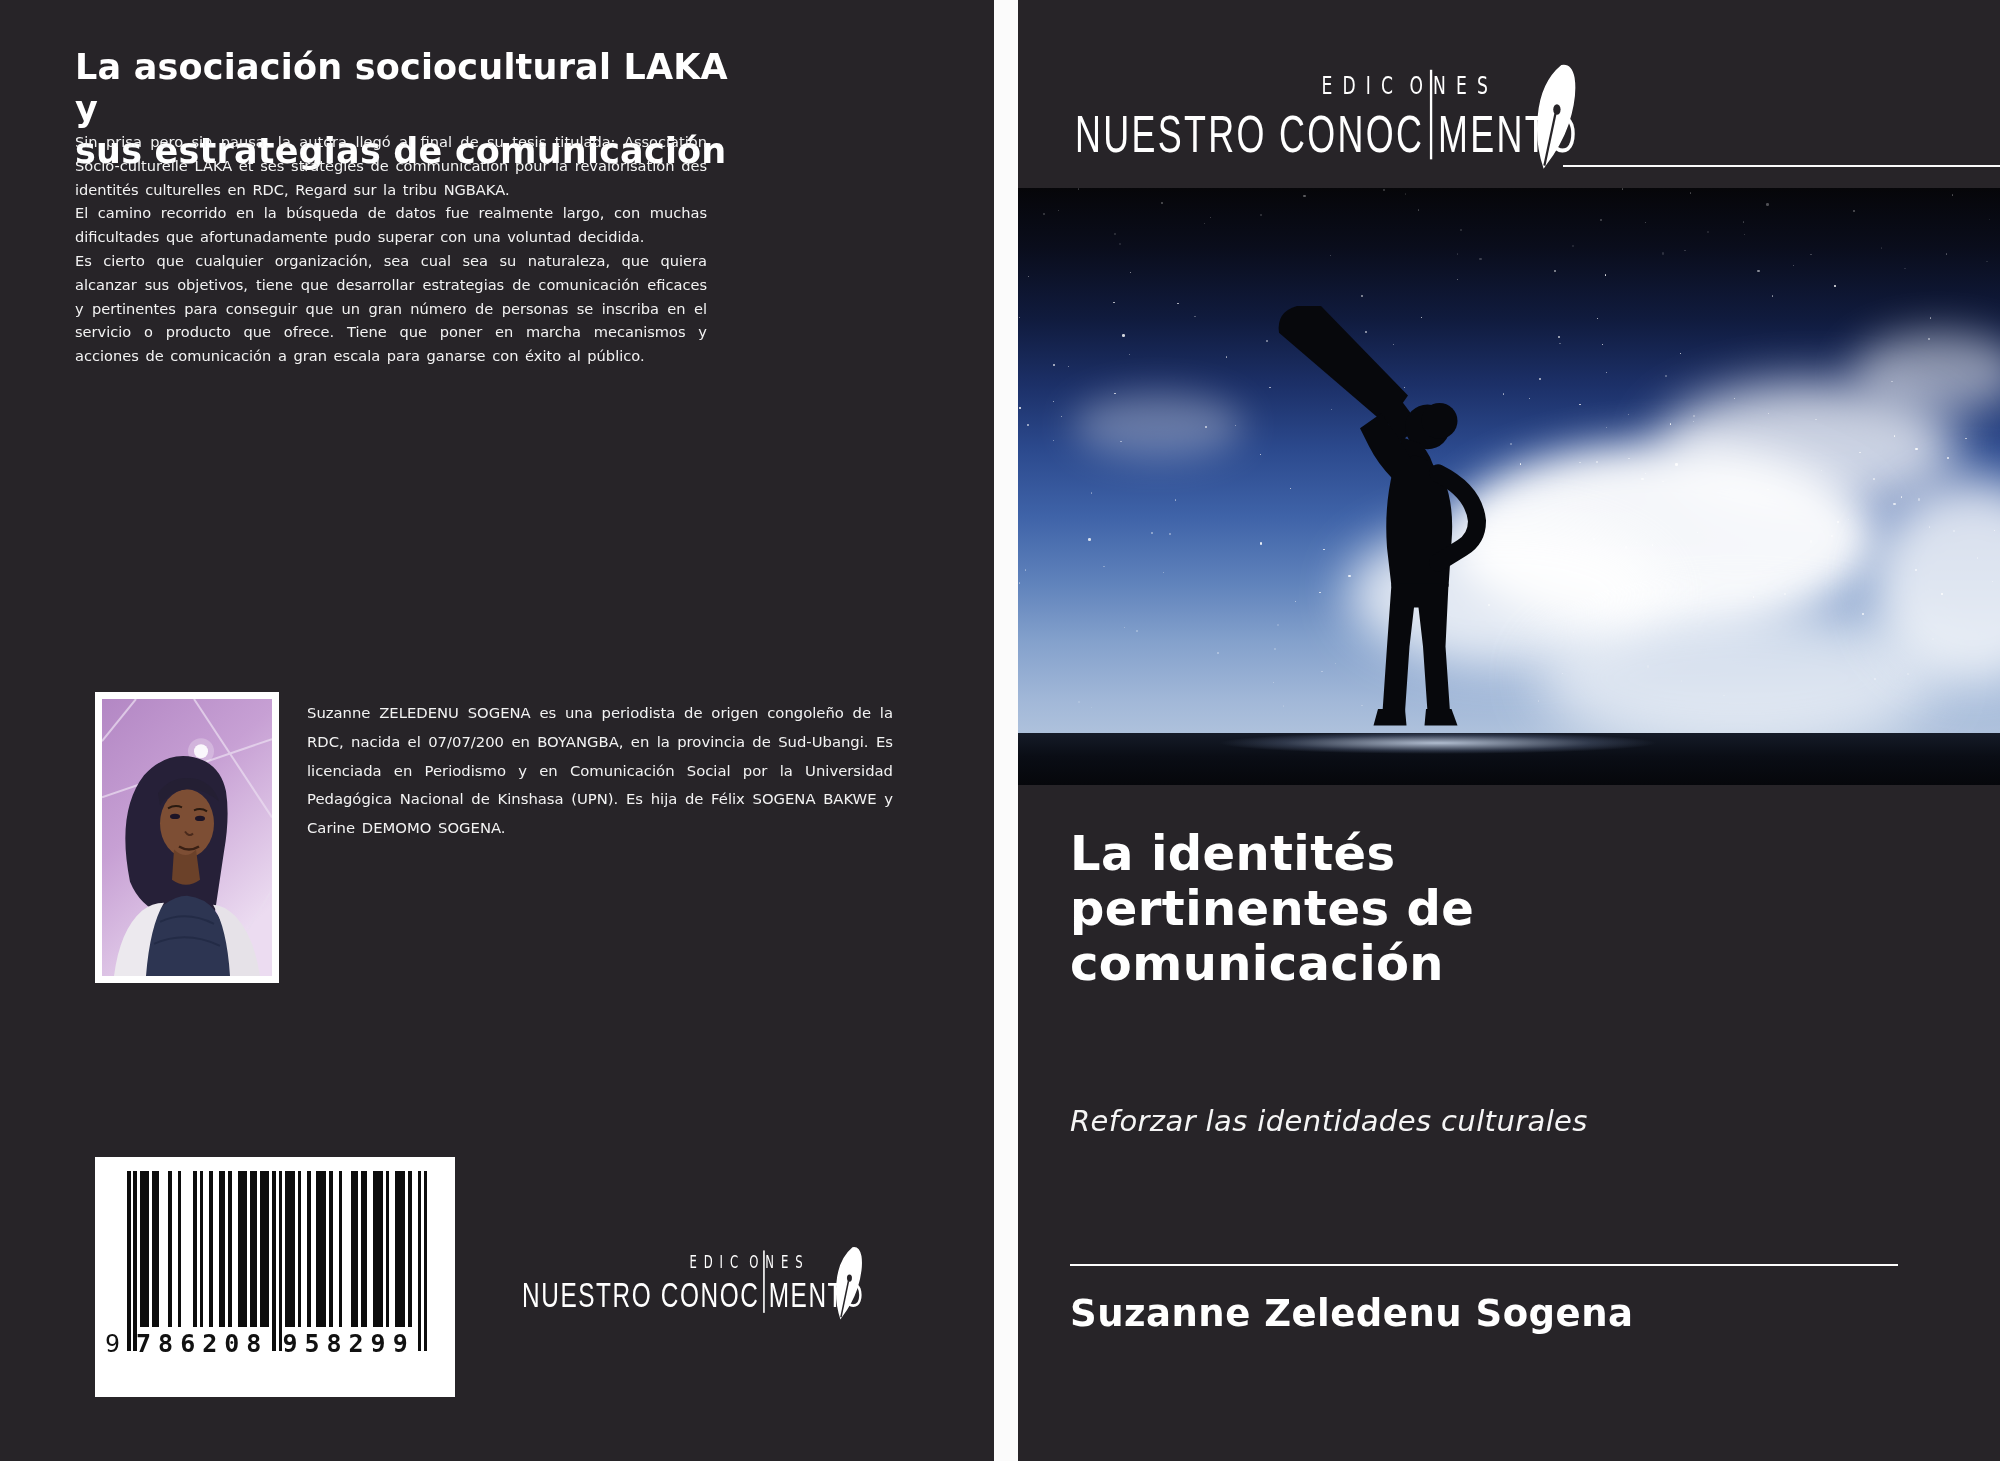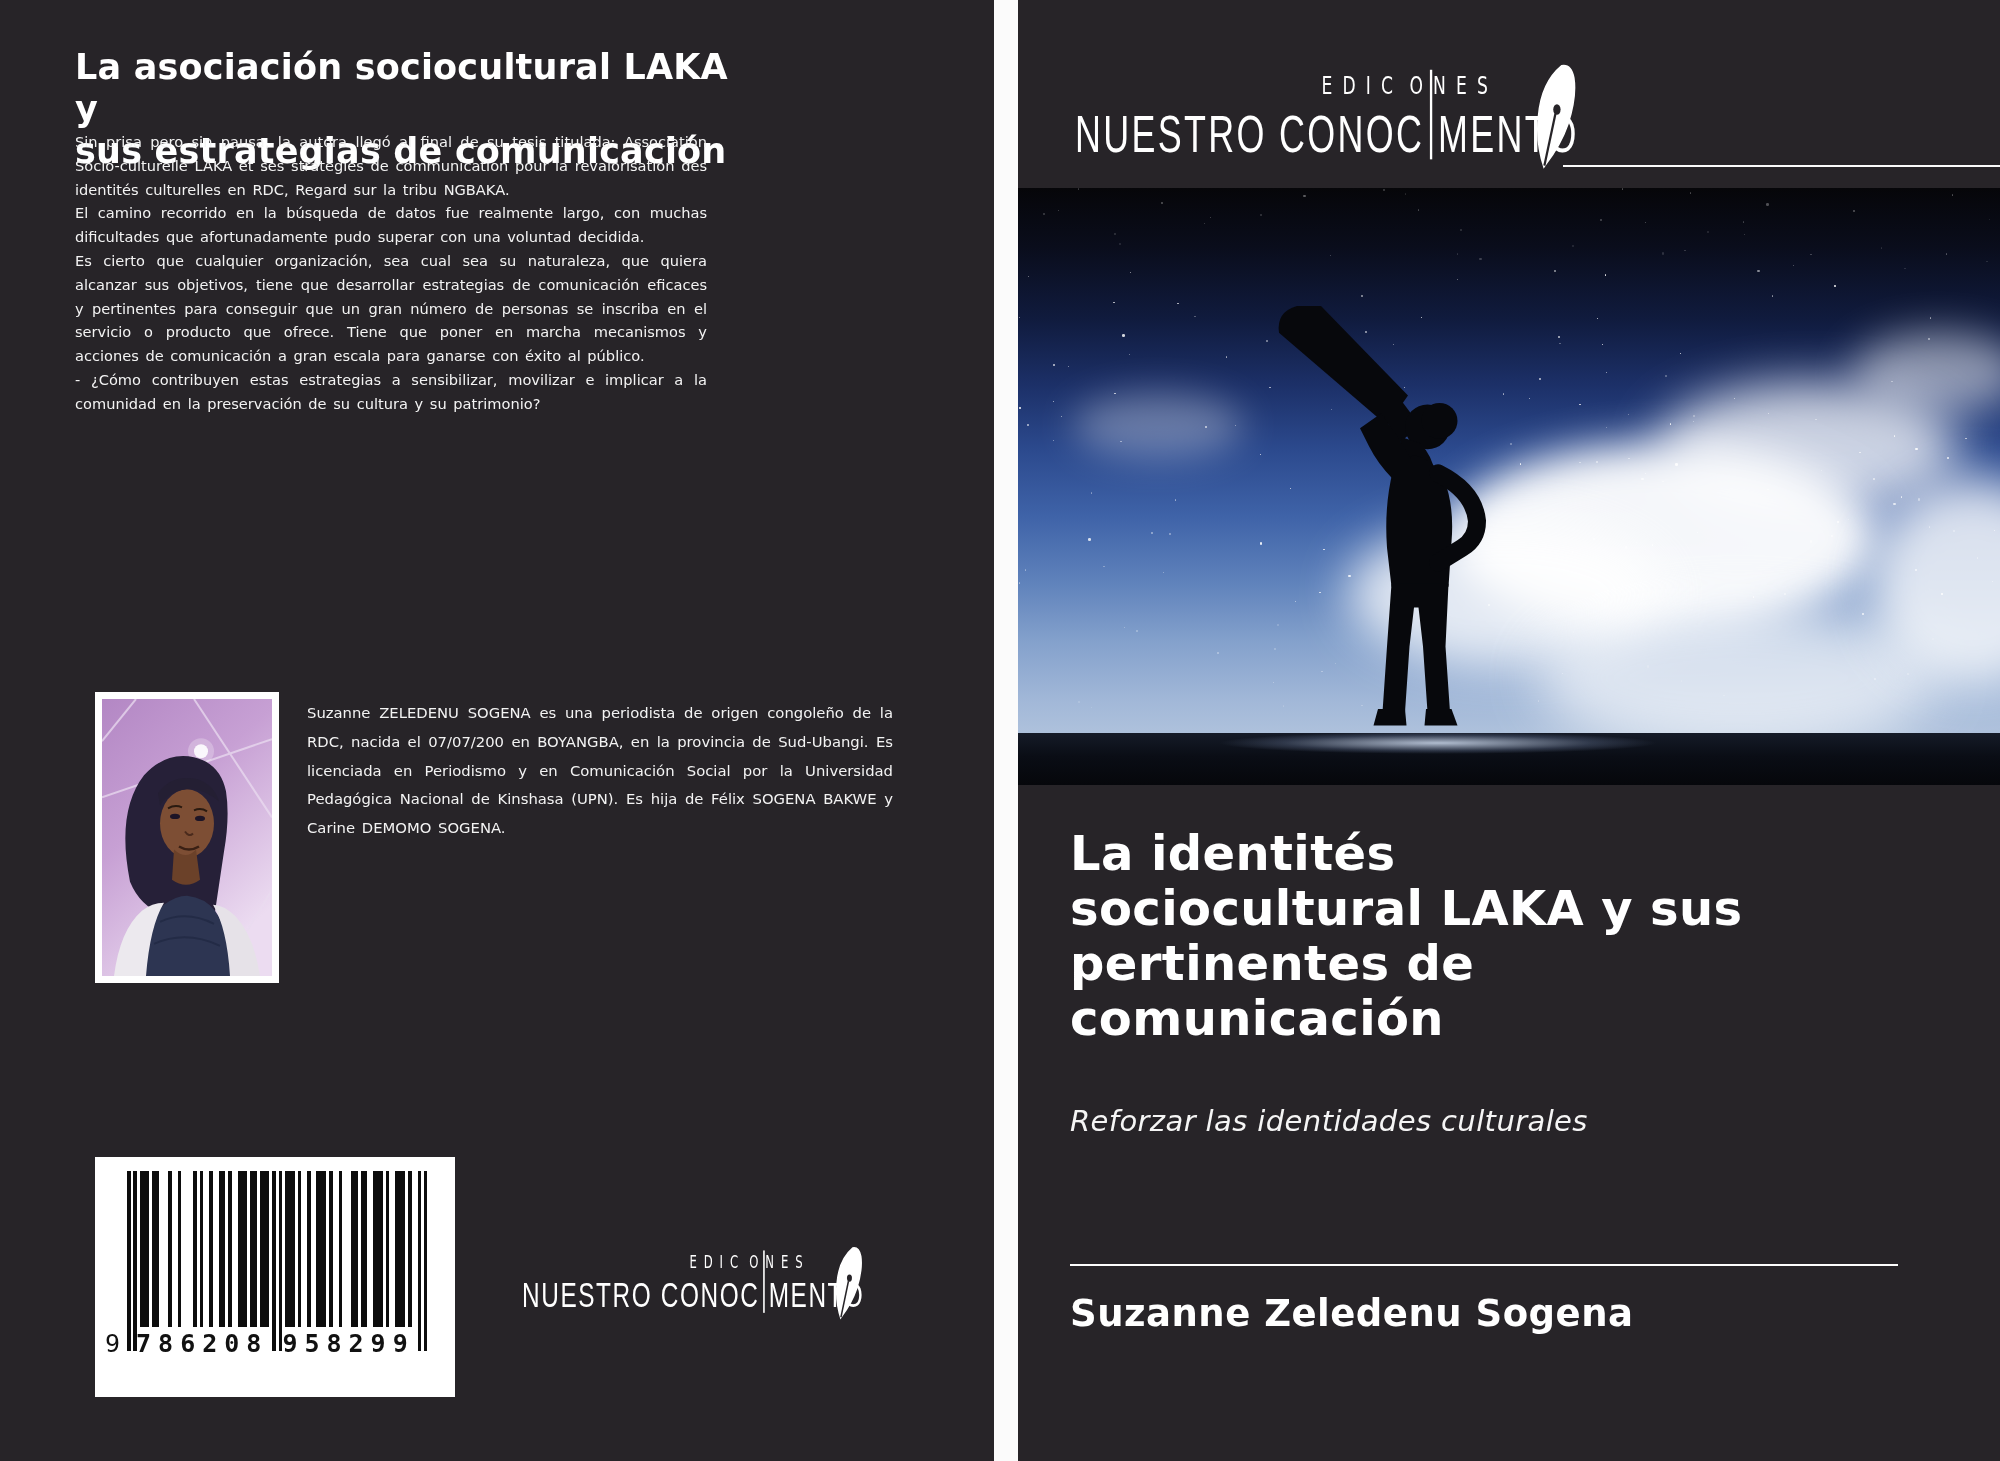--- a/index.html
+++ b/index.html
@@ -121,21 +121,20 @@
 
     <div class="bc-title">
       <div>La asociación sociocultural LAKA y</div>
       <div>sus estrategias de comunicación</div>
     </div>
 
     <div class="bc-body">
       <p>Sin prisa pero sin pausa, la autora llegó al final de su tesis titulada: Association Socio-culturelle LAKA et ses stratégies de communication pour la revalorisation des identités culturelles en RDC, Regard sur la tribu NGBAKA.</p>
       <p>El camino recorrido en la búsqueda de datos fue realmente largo, con muchas dificultades que afortunadamente pudo superar con una voluntad decidida.</p>
       <p>Es cierto que cualquier organización, sea cual sea su naturaleza, que quiera alcanzar sus objetivos, tiene que desarrollar estrategias de comunicación eficaces y pertinentes para conseguir que un gran número de personas se inscriba en el servicio o producto que ofrece. Tiene que poner en marcha mecanismos y acciones de comunicación a gran escala para ganarse con éxito al público.</p>
-      <p>- ¿Cómo contribuyen estas estrategias a sensibilizar, movilizar e implicar a la comunidad en la preservación de su cultura y su patrimonio?</p>
     </div>
 
     <div class="author-photo">
       <svg viewBox="0 0 170 276" preserveAspectRatio="none">
         <defs>
           <linearGradient id="wall" x1="0" y1="0" x2="0.55" y2="1">
             <stop offset="0" stop-color="#b387c4"></stop>
             <stop offset="0.45" stop-color="#c7a0d4"></stop>
             <stop offset="1" stop-color="#ecdcf1"></stop>
           </linearGradient>
@@ -477,21 +476,20 @@
           <path d="M89,198 L86,240 L83,284 L98,284 L101,240 L104,214 L107,214 L110,240 L113,284 L128,284 L125,240 L127,198 Z"></path>
           <path d="M80,282 L98,282 L99,293 L77,293 Z"></path>
           <path d="M112,282 L129,282 L133,293 L111,293 Z"></path>
         </g>
         <path d="M120,124 Q144,136 146,156 Q146,168 136,174 L120,184" fill="none" stroke="#07080c" stroke-width="12" stroke-linecap="round"></path>
       </svg>
     </div>
 
     <div class="fc-title">
       <div>La identités</div>
-      <div>sociocultural LAKA y sus</div>
       <div>pertinentes de</div>
       <div>comunicación</div>
     </div>
 
     <div class="fc-subtitle">Reforzar las identidades culturales</div>
     <div class="fc-rule"></div>
     <div class="fc-author">Suzanne Zeledenu Sogena</div>
   </div>
 </div>
 

